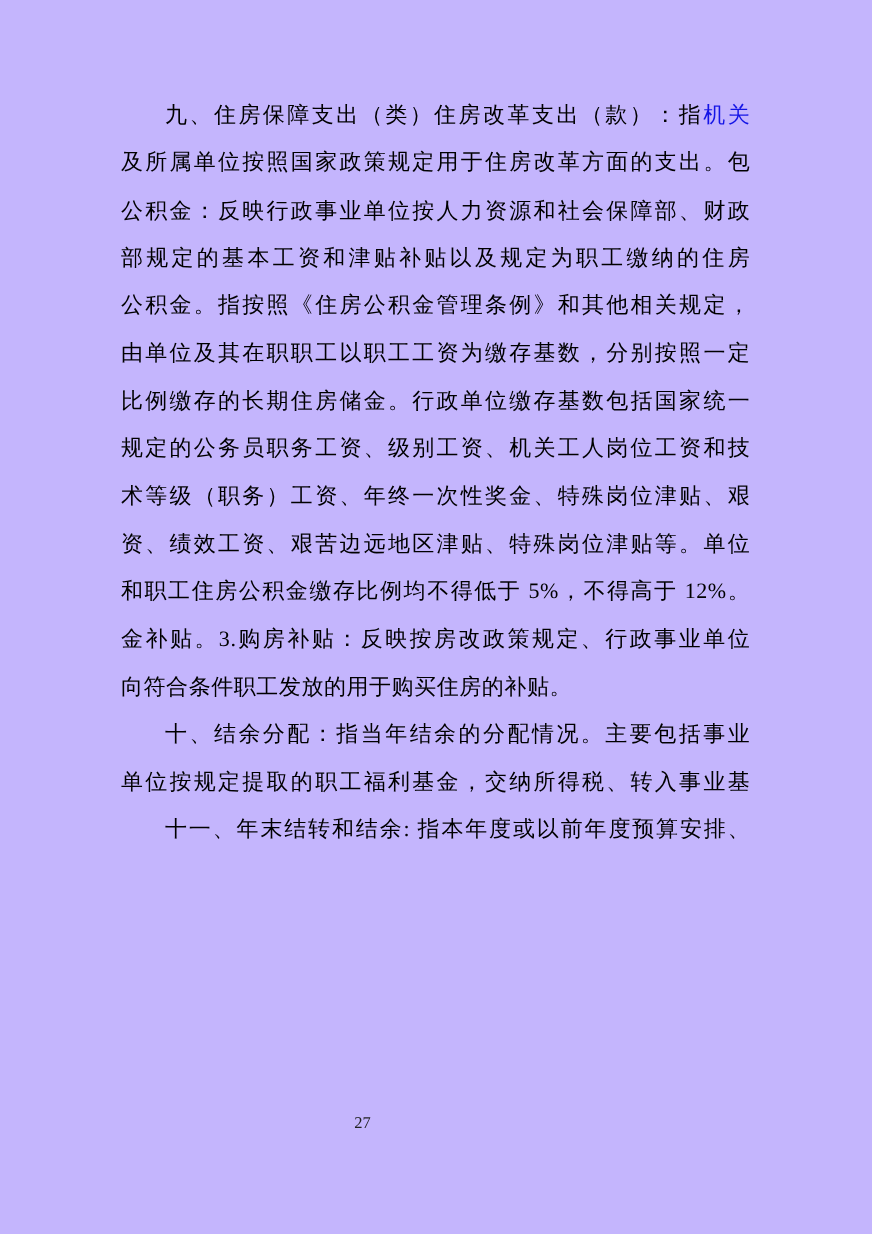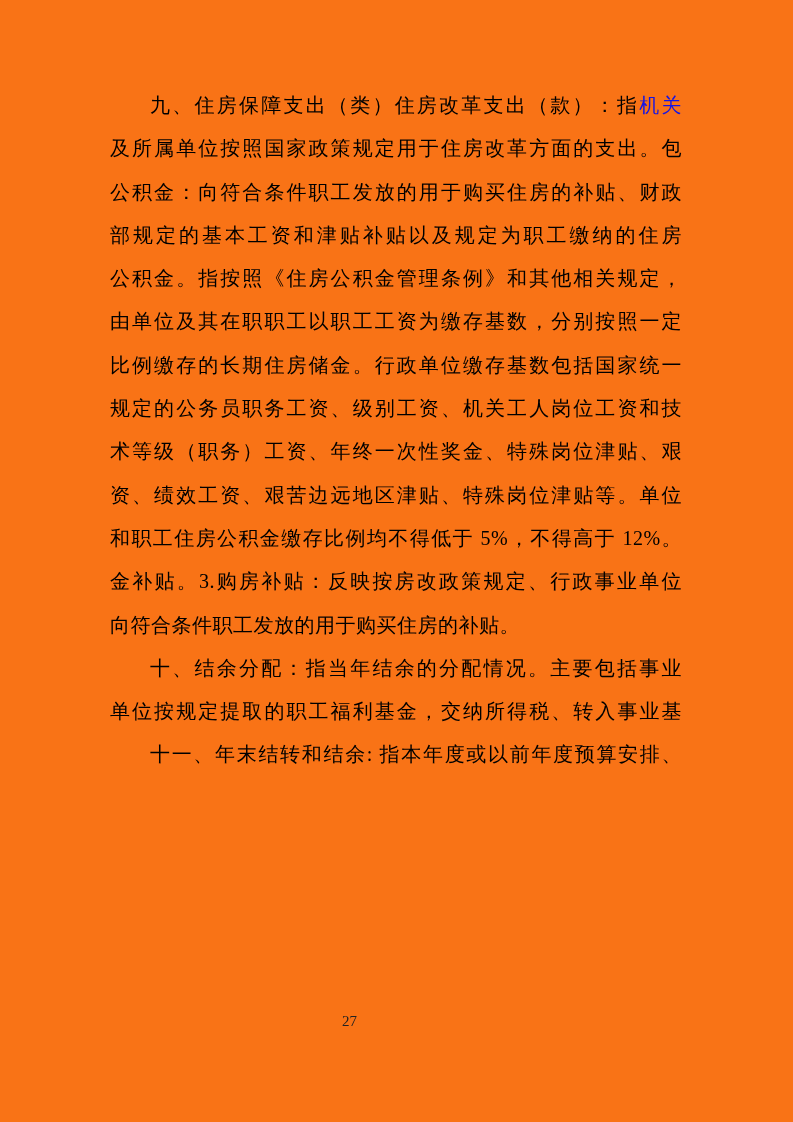--- a/index.html
+++ b/index.html
@@ -4,21 +4,21 @@
 <style>
   html, body {
     margin: 0;
     padding: 0;
     background: #ffffff;
   }
   .page {
     position: relative;
     width: 793px;
     height: 1122px;
-    background: #f97316;
+    background: #c4b5fd;
     overflow: hidden;
     font-family: "Liberation Serif", "DejaVu Serif", serif;
     color: #000000;
   }
   .text-block {
     position: absolute;
     left: 110px;
     top: 84px;
     width: 572px;
   }
@@ -48,33 +48,32 @@
   }
   .footer {
     position: absolute;
     left: 0;
     top: 1013px;
     width: 659px;
     text-align: center;
     font-size: 15px;
     color: #222222;
     font-family: "Liberation Serif", "DejaVu Serif", serif;
-    margin-left: 20px;
   }
 </style>
 </head>
 <body>
 
 <div class="page">
   <div class="text-block">
 
     <p class="line full indent"><span>九、住房保障支出（类）住房改革支出（款）：指</span><span class="link">机关</span></p>
 
     <p class="line full">及所属单位按照国家政策规定用于住房改革方面的支出。包</p>
-    <p class="line full">公积金：向符合条件职工发放的用于购买住房的补贴、财政</p>
+    <p class="line full">公积金：反映行政事业单位按人力资源和社会保障部、财政</p>
     <p class="line full">部规定的基本工资和津贴补贴以及规定为职工缴纳的住房</p>
     <p class="line full">公积金。指按照《住房公积金管理条例》和其他相关规定，</p>
     <p class="line full">由单位及其在职职工以职工工资为缴存基数，分别按照一定</p>
     <p class="line full">比例缴存的长期住房储金。行政单位缴存基数包括国家统一</p>
     <p class="line full">规定的公务员职务工资、级别工资、机关工人岗位工资和技</p>
     <p class="line full">术等级（职务）工资、年终一次性奖金、特殊岗位津贴、艰</p>
     <p class="line full">资、绩效工资、艰苦边远地区津贴、特殊岗位津贴等。单位</p>
     <p class="line full">和职工住房公积金缴存比例均不得低于 5%，不得高于 12%。</p>
     <p class="line full">金补贴。3.购房补贴：反映按房改政策规定、行政事业单位</p>
     <p class="line end">向符合条件职工发放的用于购买住房的补贴。</p>

